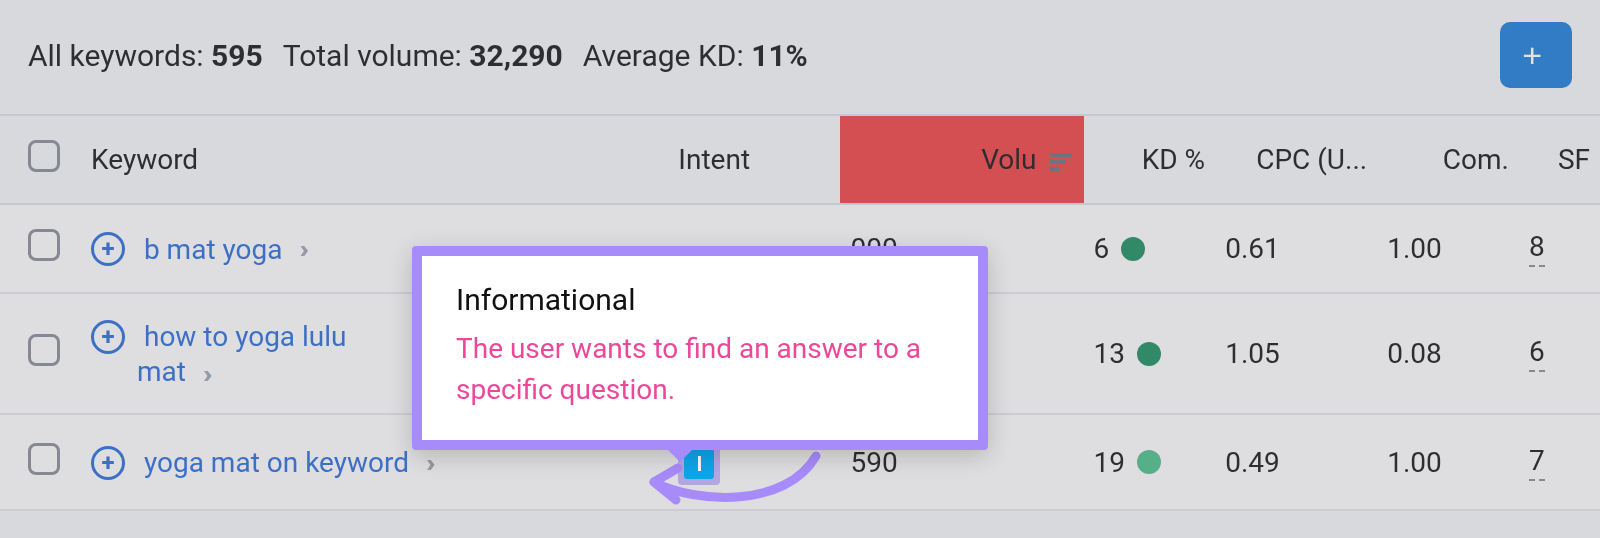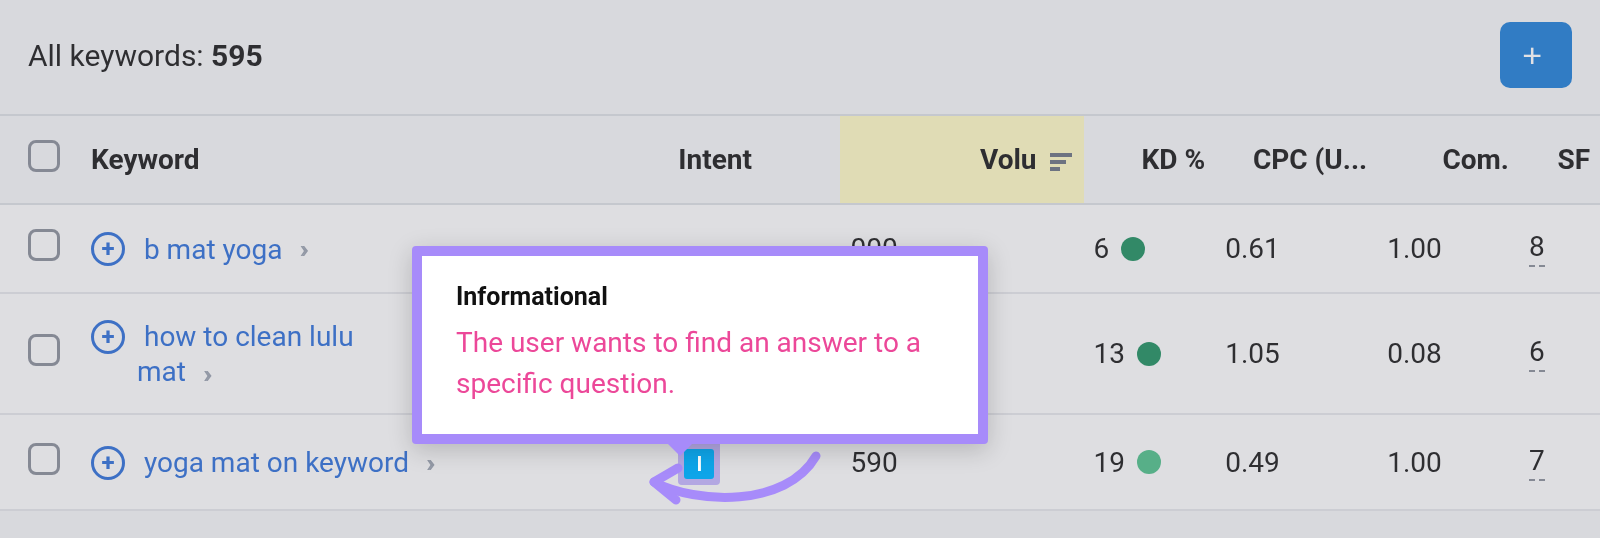--- a/index.html
+++ b/index.html
@@ -49,32 +49,32 @@
     font-weight: 400;
   }
 
   table {
     width: 100%;
     border-collapse: collapse;
     table-layout: fixed;
   }
   thead th {
     text-align: left;
-    font-weight: 700;
+    font-weight: 400;
     font-size: 28px;
     color: #1a1a1a;
     padding: 24px 10px;
     border-top: 2px solid #dcdfe3;
     border-bottom: 2px solid #dcdfe3;
     background: #f4f5f7;
     white-space: nowrap;
   }
   thead th.right { text-align: right; }
   thead th.vol-col {
-    background: #fef9c3;
+    background: #ef4444;
     text-align: right;
   }
   .col-check { width: 80px; padding-left: 28px; }
   .col-keyword { width: 580px; }
   .col-intent { width: 170px; }
   .col-volume { width: 240px; }
   .col-kd { width: 130px; }
   .col-cpc { width: 160px; }
   .col-com { width: 140px; }
   .col-sf { width: 80px; }
@@ -178,22 +178,22 @@
     top: 246px;
     width: 576px;
     background: #fff;
     border: 10px solid #a78bfa;
     border-radius: 4px;
     padding: 26px 34px 30px 34px;
     z-index: 100;
     box-shadow: 0 6px 24px rgba(0,0,0,0.18);
   }
   .tooltip h3 {
-    font-size: 25px;
-    font-weight: 700;
+    font-size: 30px;
+    font-weight: 400;
     margin-bottom: 12px;
     color: #111;
   }
   .tooltip p {
     font-size: 28px;
     line-height: 1.45;
     color: #ec4899;
   }
   .tooltip::after {
     content: "";
@@ -213,20 +213,26 @@
     z-index: 90;
     pointer-events: none;
   }
 </style>
 </head>
 <body>
 
 <div class="stats-bar">
   <div class="stat">
     <span>All keywords: </span><b>595</b>
+  </div>
+  <div class="stat">
+    <span>Total volume: </span><b>32,290</b>
+  </div>
+  <div class="stat">
+    <span>Average KD: </span><b>11%</b>
   </div>
   <div class="spacer"></div>
   <button class="add-btn">
     <span class="plus">+</span>
   </button>
 </div>
 
 <table>
   <colgroup>
     <col class="col-check">
@@ -282,21 +288,21 @@
       <td class="right">0.61</td>
       <td class="right">1.00</td>
       <td class="right"><span class="sf-val">8</span></td>
     </tr>
 
     <tr>
       <td style="padding-left:28px"><span class="checkbox"></span></td>
       <td>
         <span class="expand-icon">+</span>
         <a class="kw-text">
-          <span>how to clean lulu</span><br>
+          <span>how to yoga lulu</span><br>
           <span style="padding-left:46px">mat</span>
           <span class="chevrons">››</span>
         </a>
       </td>
       <td></td>
       <td class="right">590</td>
       <td class="right">
         <span class="kd-cell">
           <span>13</span>
           <span class="kd-dot green"></span>

